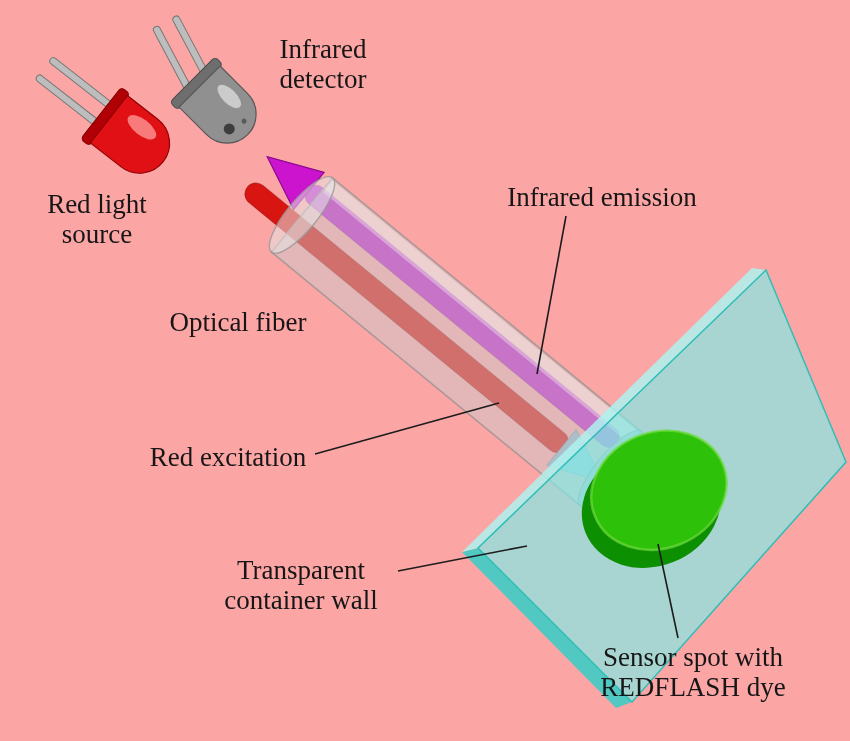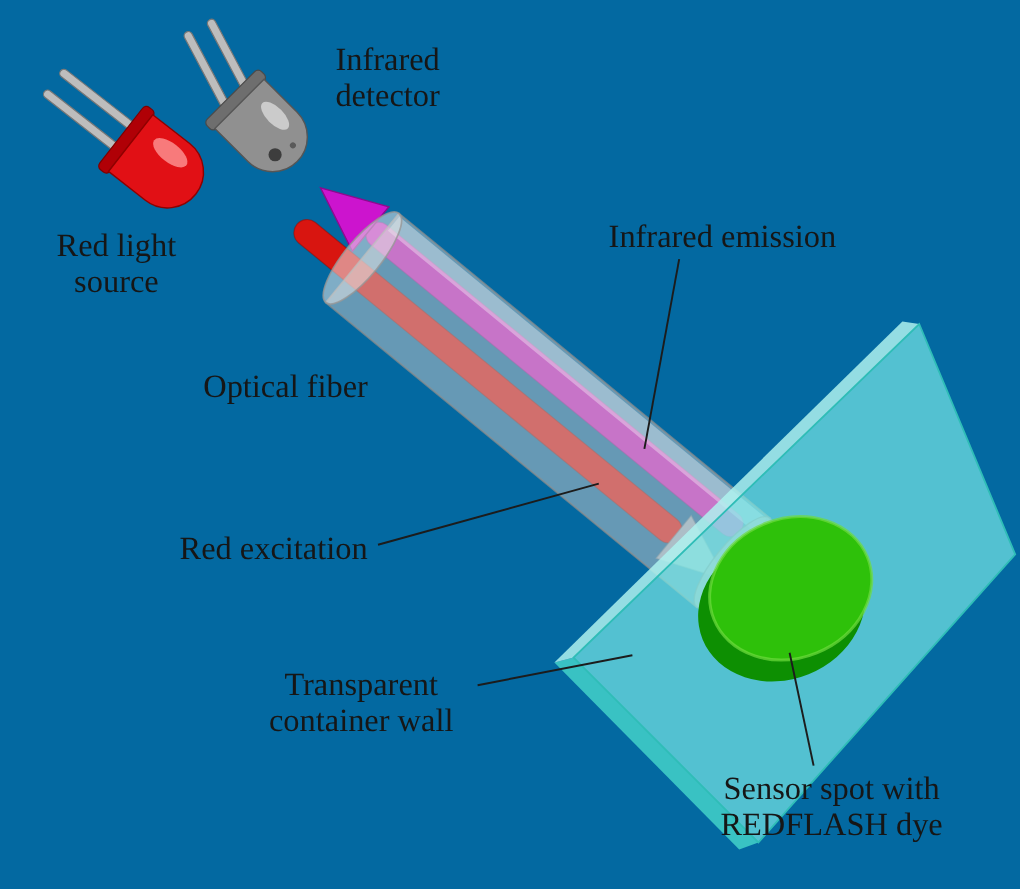--- a/index.html
+++ b/index.html
@@ -1,19 +1,19 @@
 <!DOCTYPE html>
 <html><head>
 <meta charset="utf-8">
 <style>
   html, body { margin: 0; padding: 0; background: #ffffff; }
   .stage {
     width: 850px;
     height: 741px;
-    background: #0369a1;
+    background: #fca5a5;
     position: relative;
     overflow: hidden;
     font-family: "Liberation Serif", serif;
   }
   svg text {
     font-family: "Liberation Serif", serif;
     font-size: 27px;
   }
 </style>
 </head>

